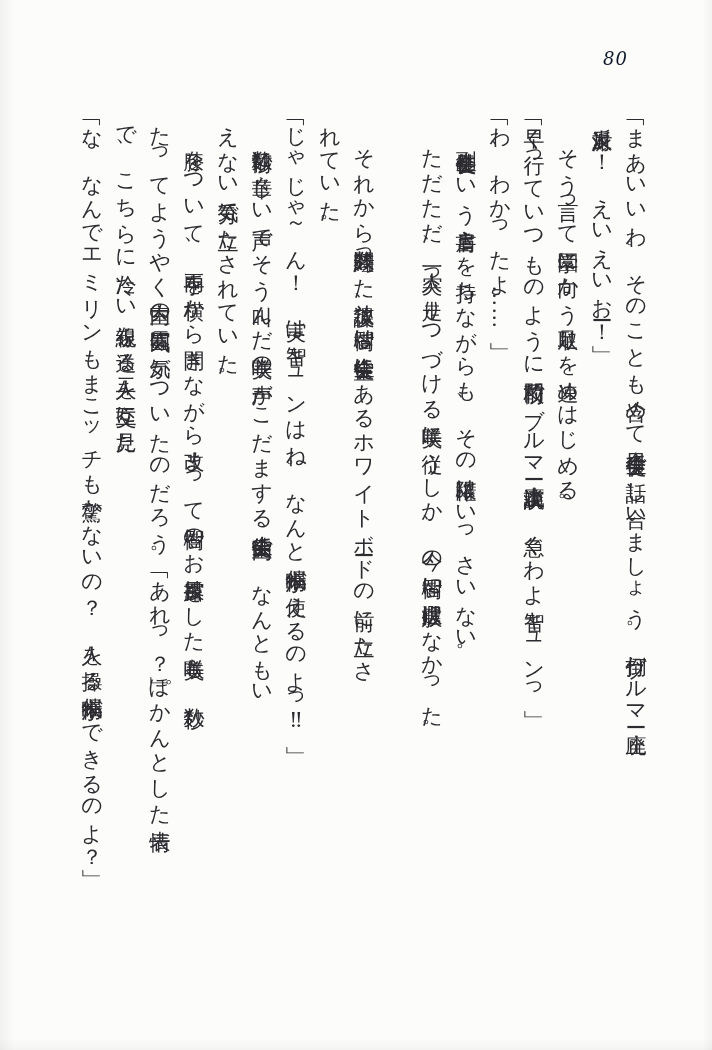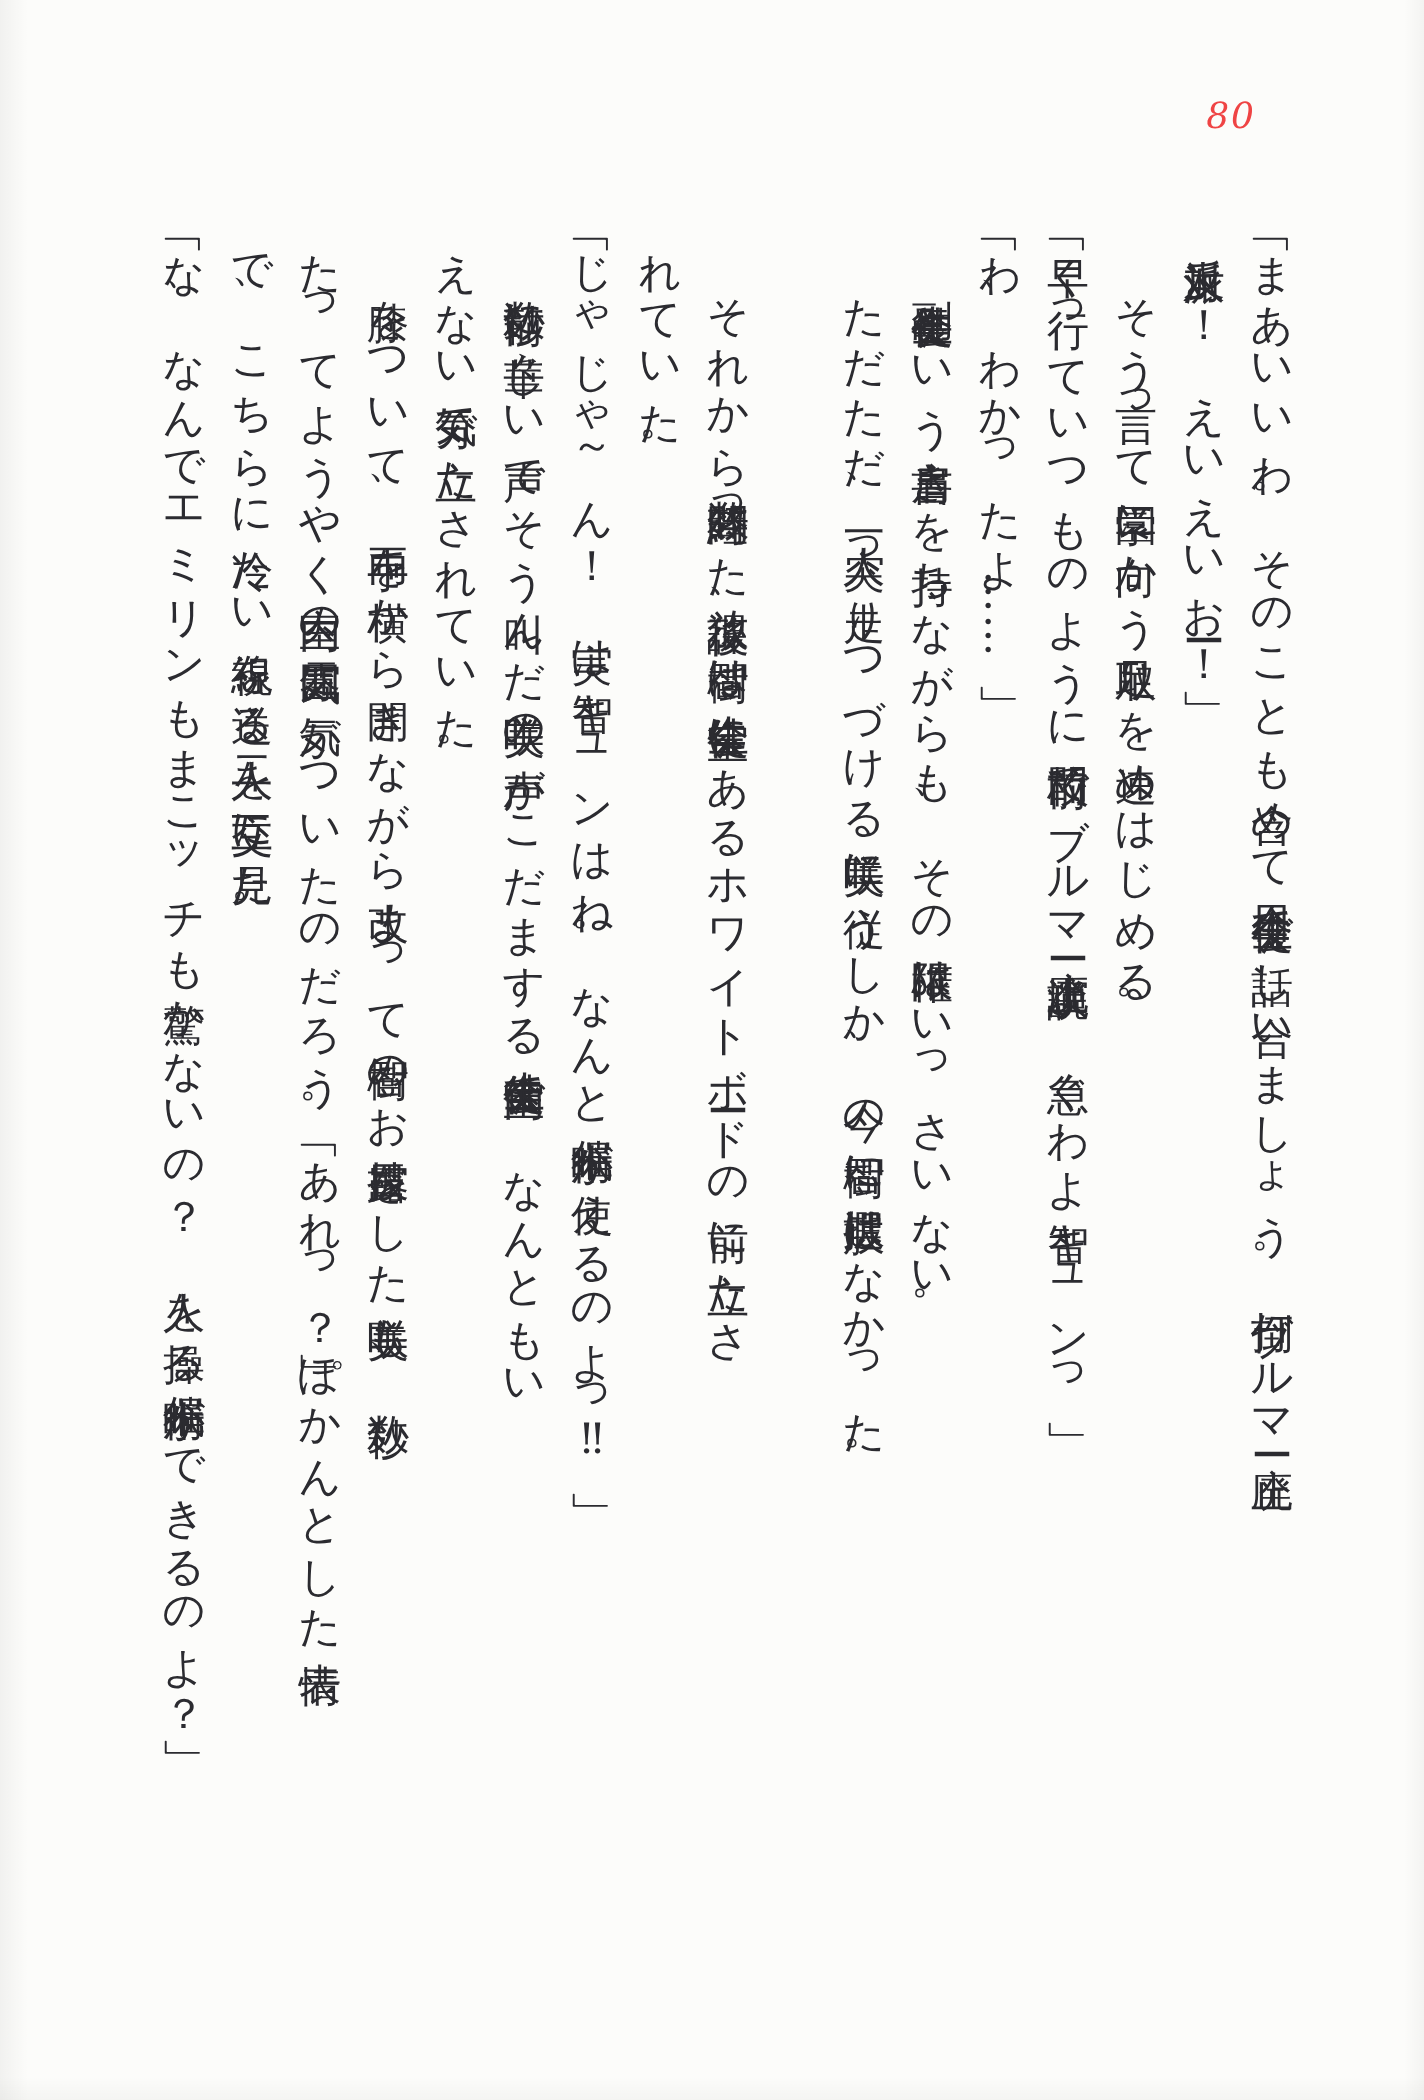--- a/index.html
+++ b/index.html
@@ -28,21 +28,21 @@
       linear-gradient(to left, rgba(0,0,0,0.035), rgba(0,0,0,0) 10px),
       linear-gradient(to top, rgba(0,0,0,0.03), rgba(0,0,0,0) 12px);
   }
   .page-number {
     position: absolute;
     top: 48px;
     right: 84px;
     font-size: 18px;
     font-style: italic;
     letter-spacing: 1px;
-    color: #ef4444;
+    color: #0f172a;
   }
   .text-block {
     position: absolute;
     top: 112px;
     right: 59px;
     height: 840px;
     writing-mode: vertical-rl;
     text-orientation: mixed;
   }
   .line {

